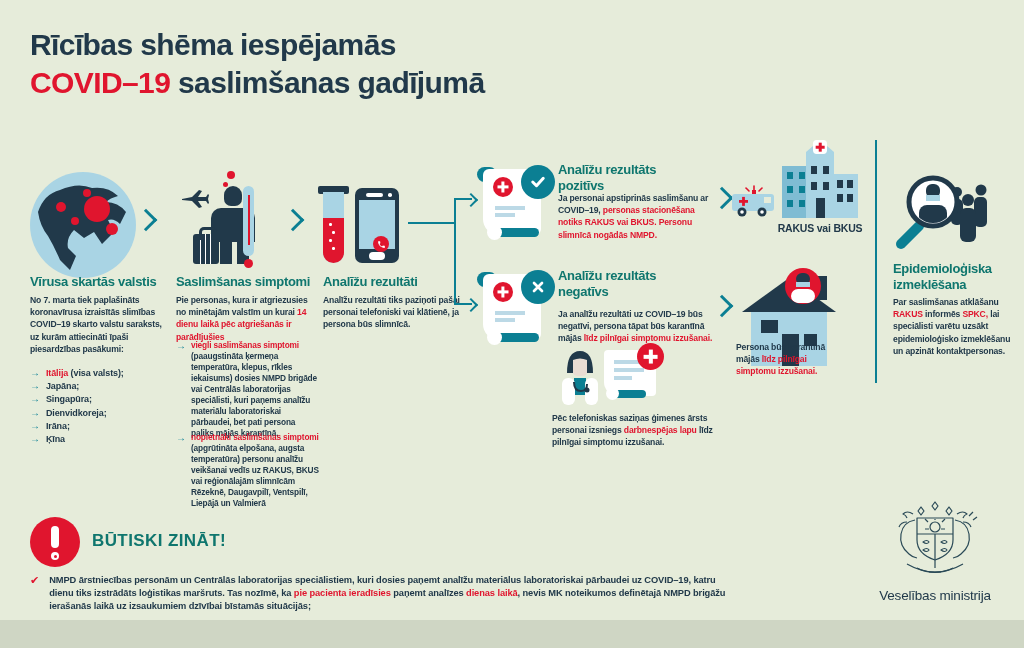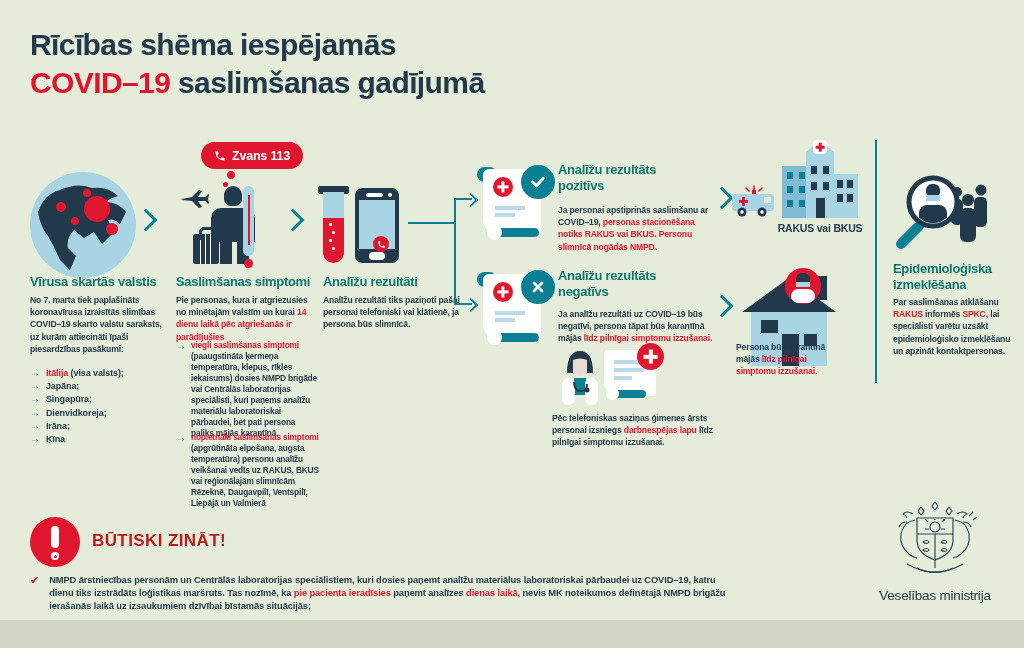--- a/index.html
+++ b/index.html
@@ -79,21 +79,21 @@
   .hwin{position:absolute;background:#21394a}
   .avatar{position:absolute;left:43px;top:-8px;width:36px;height:36px;border-radius:50%;background:#e0152e;overflow:hidden}
   .av-head{position:absolute;left:11px;top:5px;width:14px;height:12px;border-radius:6px;background:#21394a}
   .av-mask{position:absolute;left:11px;top:14px;width:14px;height:5px;background:#a9d4e4}
   .av-body{position:absolute;left:6px;top:21px;width:24px;height:14px;border-radius:7px;background:#fff}
   
   .alert{left:30px;top:517px;width:50px;height:50px;border-radius:50%;background:#e0152e}
   .alert .bar{position:absolute;left:21px;top:9px;width:8px;height:22px;border-radius:4px;background:#fff}
   .alert .ring{position:absolute;left:21px;top:35px;width:8px;height:8px;border-radius:50%;background:#fff}
   .alert .ring::after{content:"";position:absolute;left:2.5px;top:2.5px;width:3px;height:3px;border-radius:50%;background:#e0152e}
-  .butiski{left:92px;top:531px;font-size:17px;font-weight:bold;letter-spacing:0.4px;color:#b91c1c}
+  .butiski{left:92px;top:531px;font-size:17px;font-weight:bold;letter-spacing:0.4px;color:#0f766e}
   .bullets{left:30px;top:574px;width:700px}
   .brow{display:flex;gap:10px;margin-bottom:7px}
   .bcheck{color:#e0152e;font-size:11px;font-weight:bold;line-height:13px}
   .btext{flex:1;font-size:9.3px;line-height:13px;font-weight:bold;letter-spacing:-0.1px;color:#21394a}
   .list-row{display:flex;gap:6px;align-items:baseline;height:13.2px;font-size:9px;font-weight:bold;letter-spacing:-0.1px}
   .l-arrow{color:#0b7f93;font-size:10px;font-weight:bold}
   .sym-row{display:flex;gap:5px;margin-bottom:8px}
   .ministry-label{font-size:13.5px;color:#21394a;letter-spacing:-0.2px}
 </style>
 </head>
@@ -147,26 +147,20 @@
     <div class="list-row">
         <span class="l-arrow">→</span>
         <span><span class="red"></span><span>Irāna;</span></span>
       </div>
     <div class="list-row">
         <span class="l-arrow">→</span>
         <span><span class="red"></span><span>Ķīna</span></span>
       </div>
   </div>
 
-  <div class="abs zvans">
-    <svg width="12" height="12" viewBox="0 0 24 24">
-        <path fill="#fff" d="M6.6 10.8c1.4 2.7 3.8 5.1 6.5 6.5l2.2-2.2c.3-.3.7-.4 1-.2 1.1.4 2.3.6 3.6.6.6 0 1 .4 1 1V20c0 .6-.4 1-1 1-9.4 0-17-7.6-17-17 0-.6.4-1 1-1h3.5c.6 0 1 .4 1 1 0 1.2.2 2.4.6 3.6.1.3 0 .7-.2 1l-2.2 2.2z"></path>
-      </svg>
-    <span>Zvans 113</span>
-  </div>
   <div class="abs dot" style="left:227px;top:171px;width:8px;height:8px"></div>
   <div class="abs dot" style="left:223px;top:182px;width:5px;height:5px"></div>
 
   <svg class="abs" style="left:181px;top:190px" width="28" height="20" viewBox="0 0 28 20">
     <path fill="#21394a" transform="translate(28,0) scale(-1,1)" d="M27 9 L17 7 L10 0 L7 1 L11 7 L3 7 L1 4 L0 5 L1 9 L0 13 L1 14 L3 11 L11 11 L7 17 L10 18 L17 11 L27 10 Z"></path>
   </svg>
   <div class="abs" style="left:211px;top:186px">
     <div class="p-head"></div>
     <div class="p-torso"></div>
     <div class="p-legs">
@@ -234,21 +228,21 @@
       <div class="l2"></div>
       <div class="foot"></div>
       <div class="curl"></div>
   </div>
   <div class="abs stamp" style="left:521px;top:165px">
     <svg width="18" height="18" viewBox="0 0 24 24">
         <path d="M5 12l5 5 9-10" stroke="#fff" stroke-width="4" fill="none" stroke-linecap="round" stroke-linejoin="round"></path>
       </svg>
   </div>
   <div class="abs sec-h" style="left:558px;top:162px;width:120px">Analīžu rezultāts pozitīvs</div>
-  <div class="abs body-txt" style="left:558px;top:204px;width:152px"><span>Ja personai apstiprinās saslimšanu ar COVID–19, </span><span class="red">personas stacionēšana notiks RAKUS vai BKUS. Personu slimnīcā nogādās NMPD.</span></div>
+  <div class="abs body-txt" style="left:558px;top:192px;width:152px"><span>Ja personai apstiprinās saslimšanu ar COVID–19, </span><span class="red">personas stacionēšana notiks RAKUS vai BKUS. Personu slimnīcā nogādās NMPD.</span></div>
   <div class="abs chev" style="left:714px;top:190px"></div>
 
   <div class="abs doc" style="left:483px;top:274px">
     <div class="tab"></div>
       <div class="page"></div>
     <div class="badge-cross" style="position:absolute;left:10px;top:8px;width:20px;height:20px"></div>
     <div class="l1"></div>
       <div class="l2"></div>
       <div class="foot"></div>
       <div class="curl"></div>

